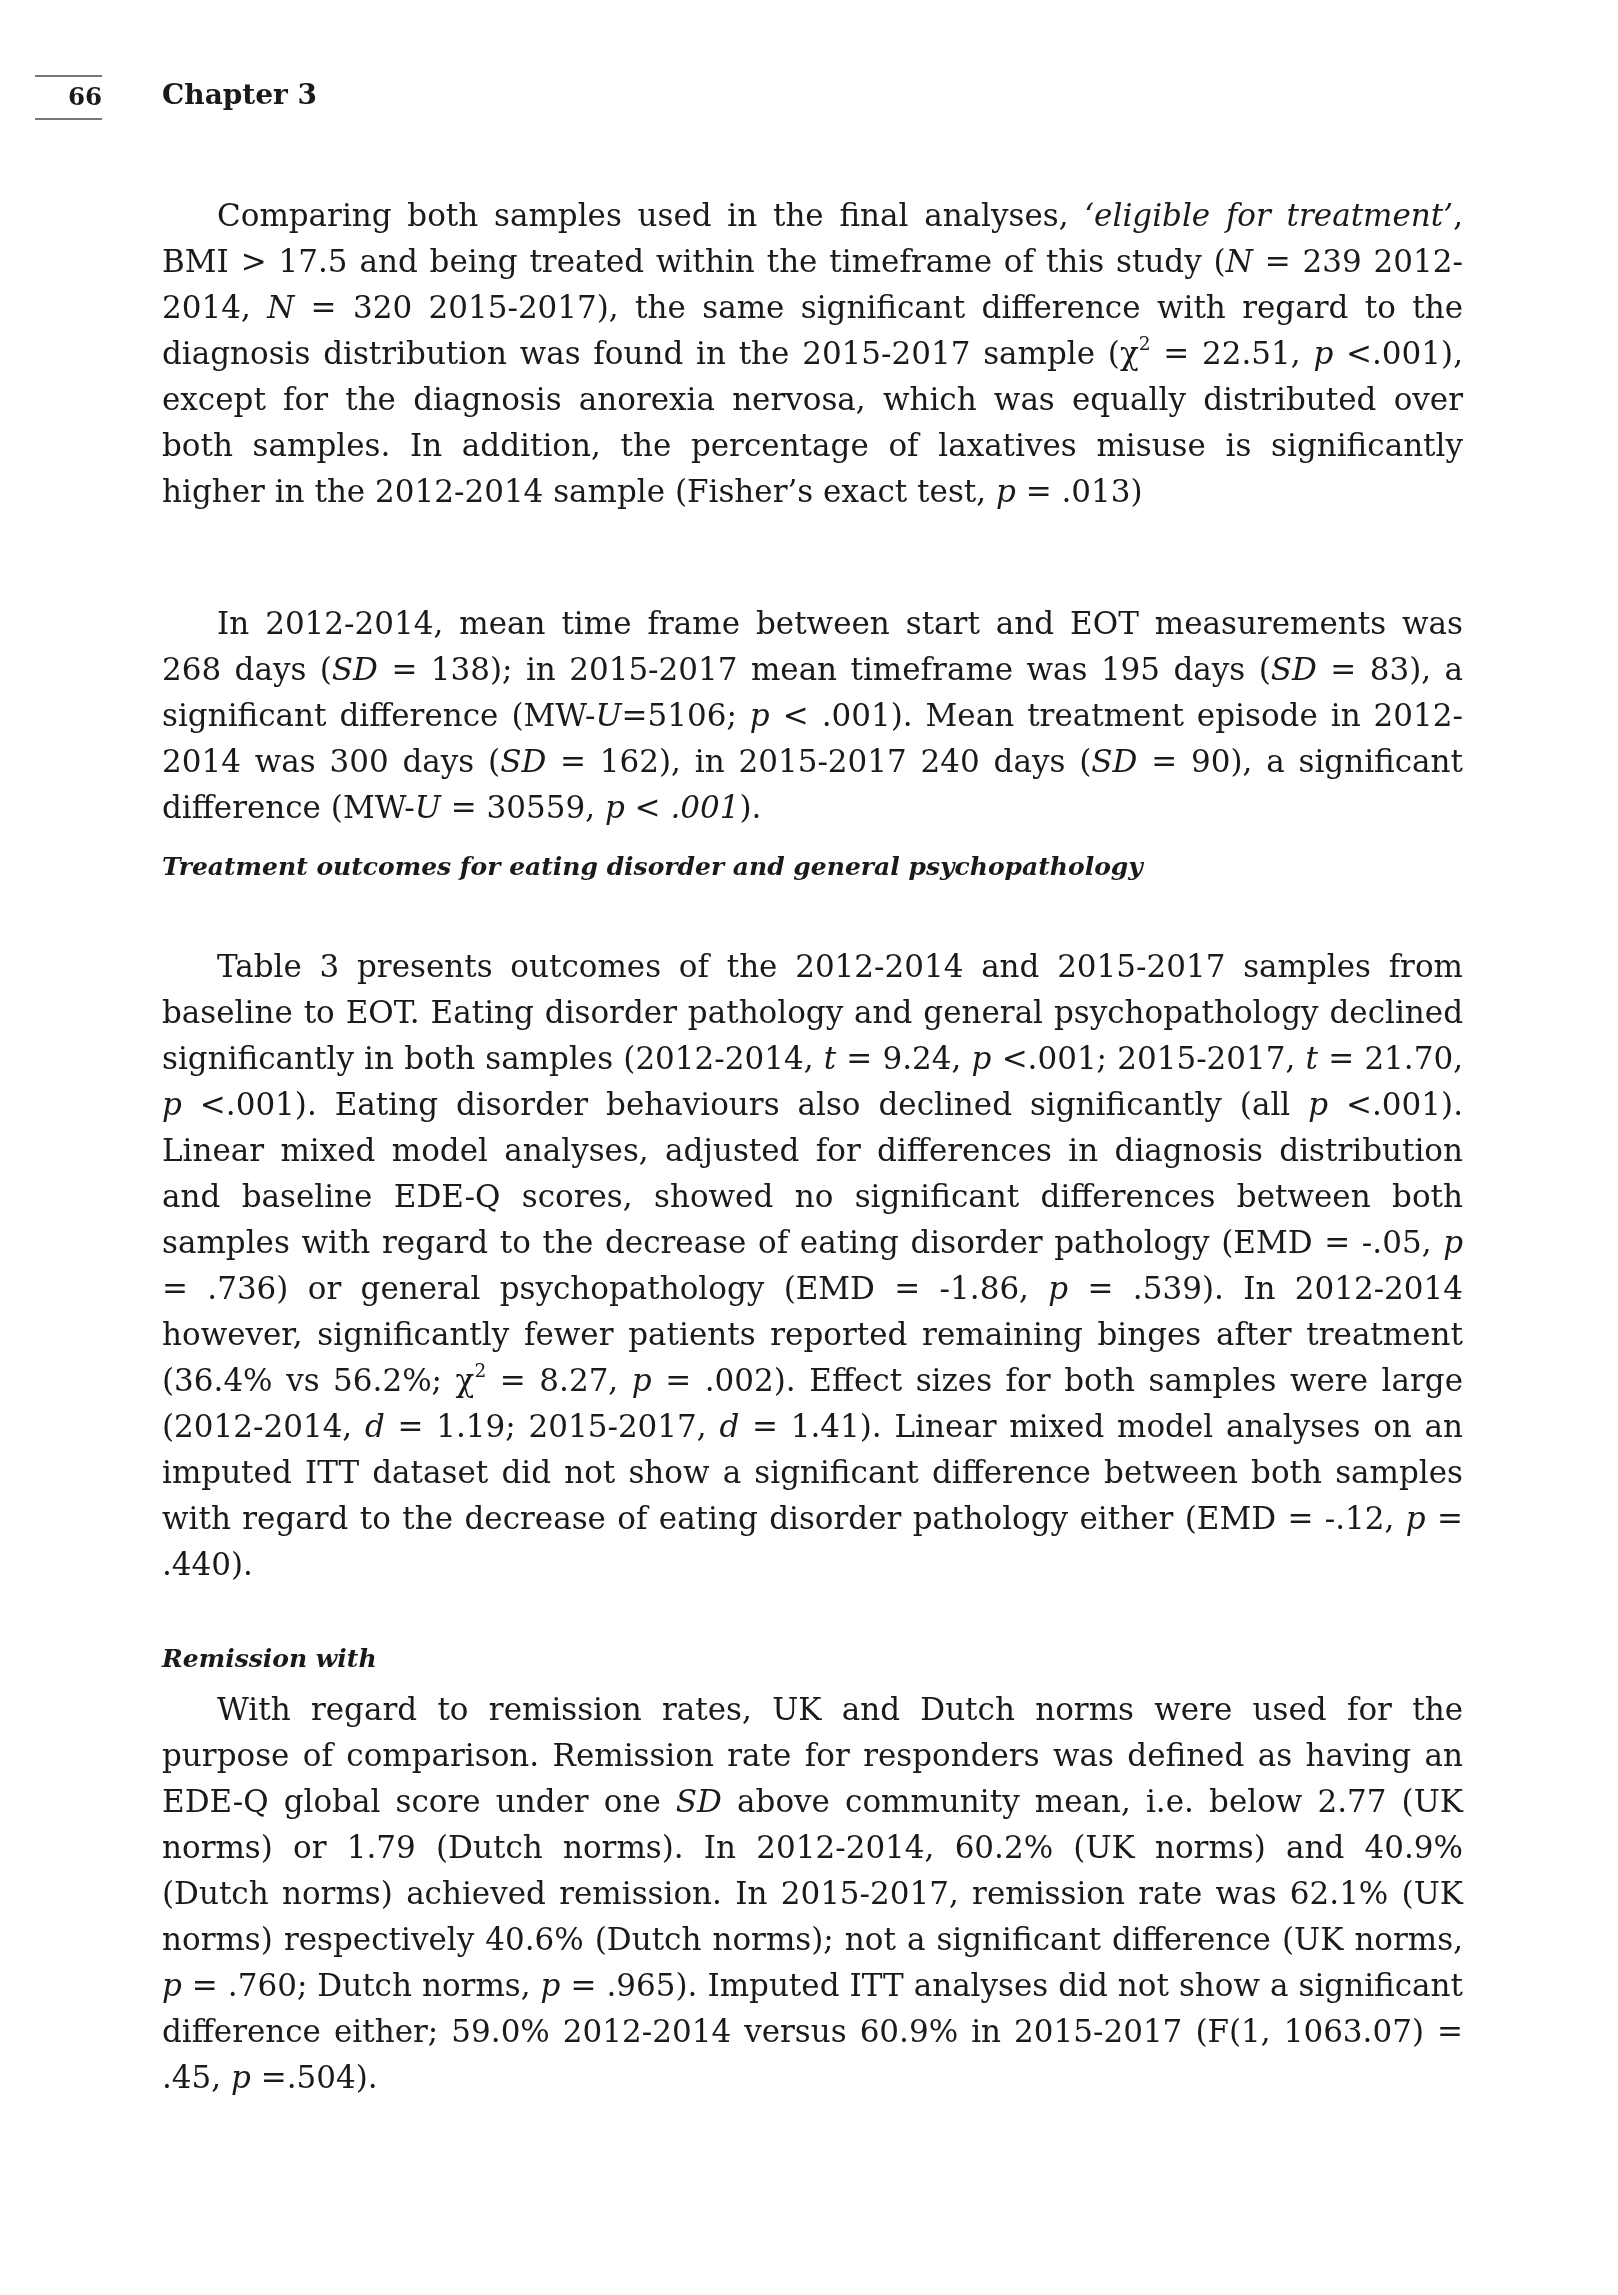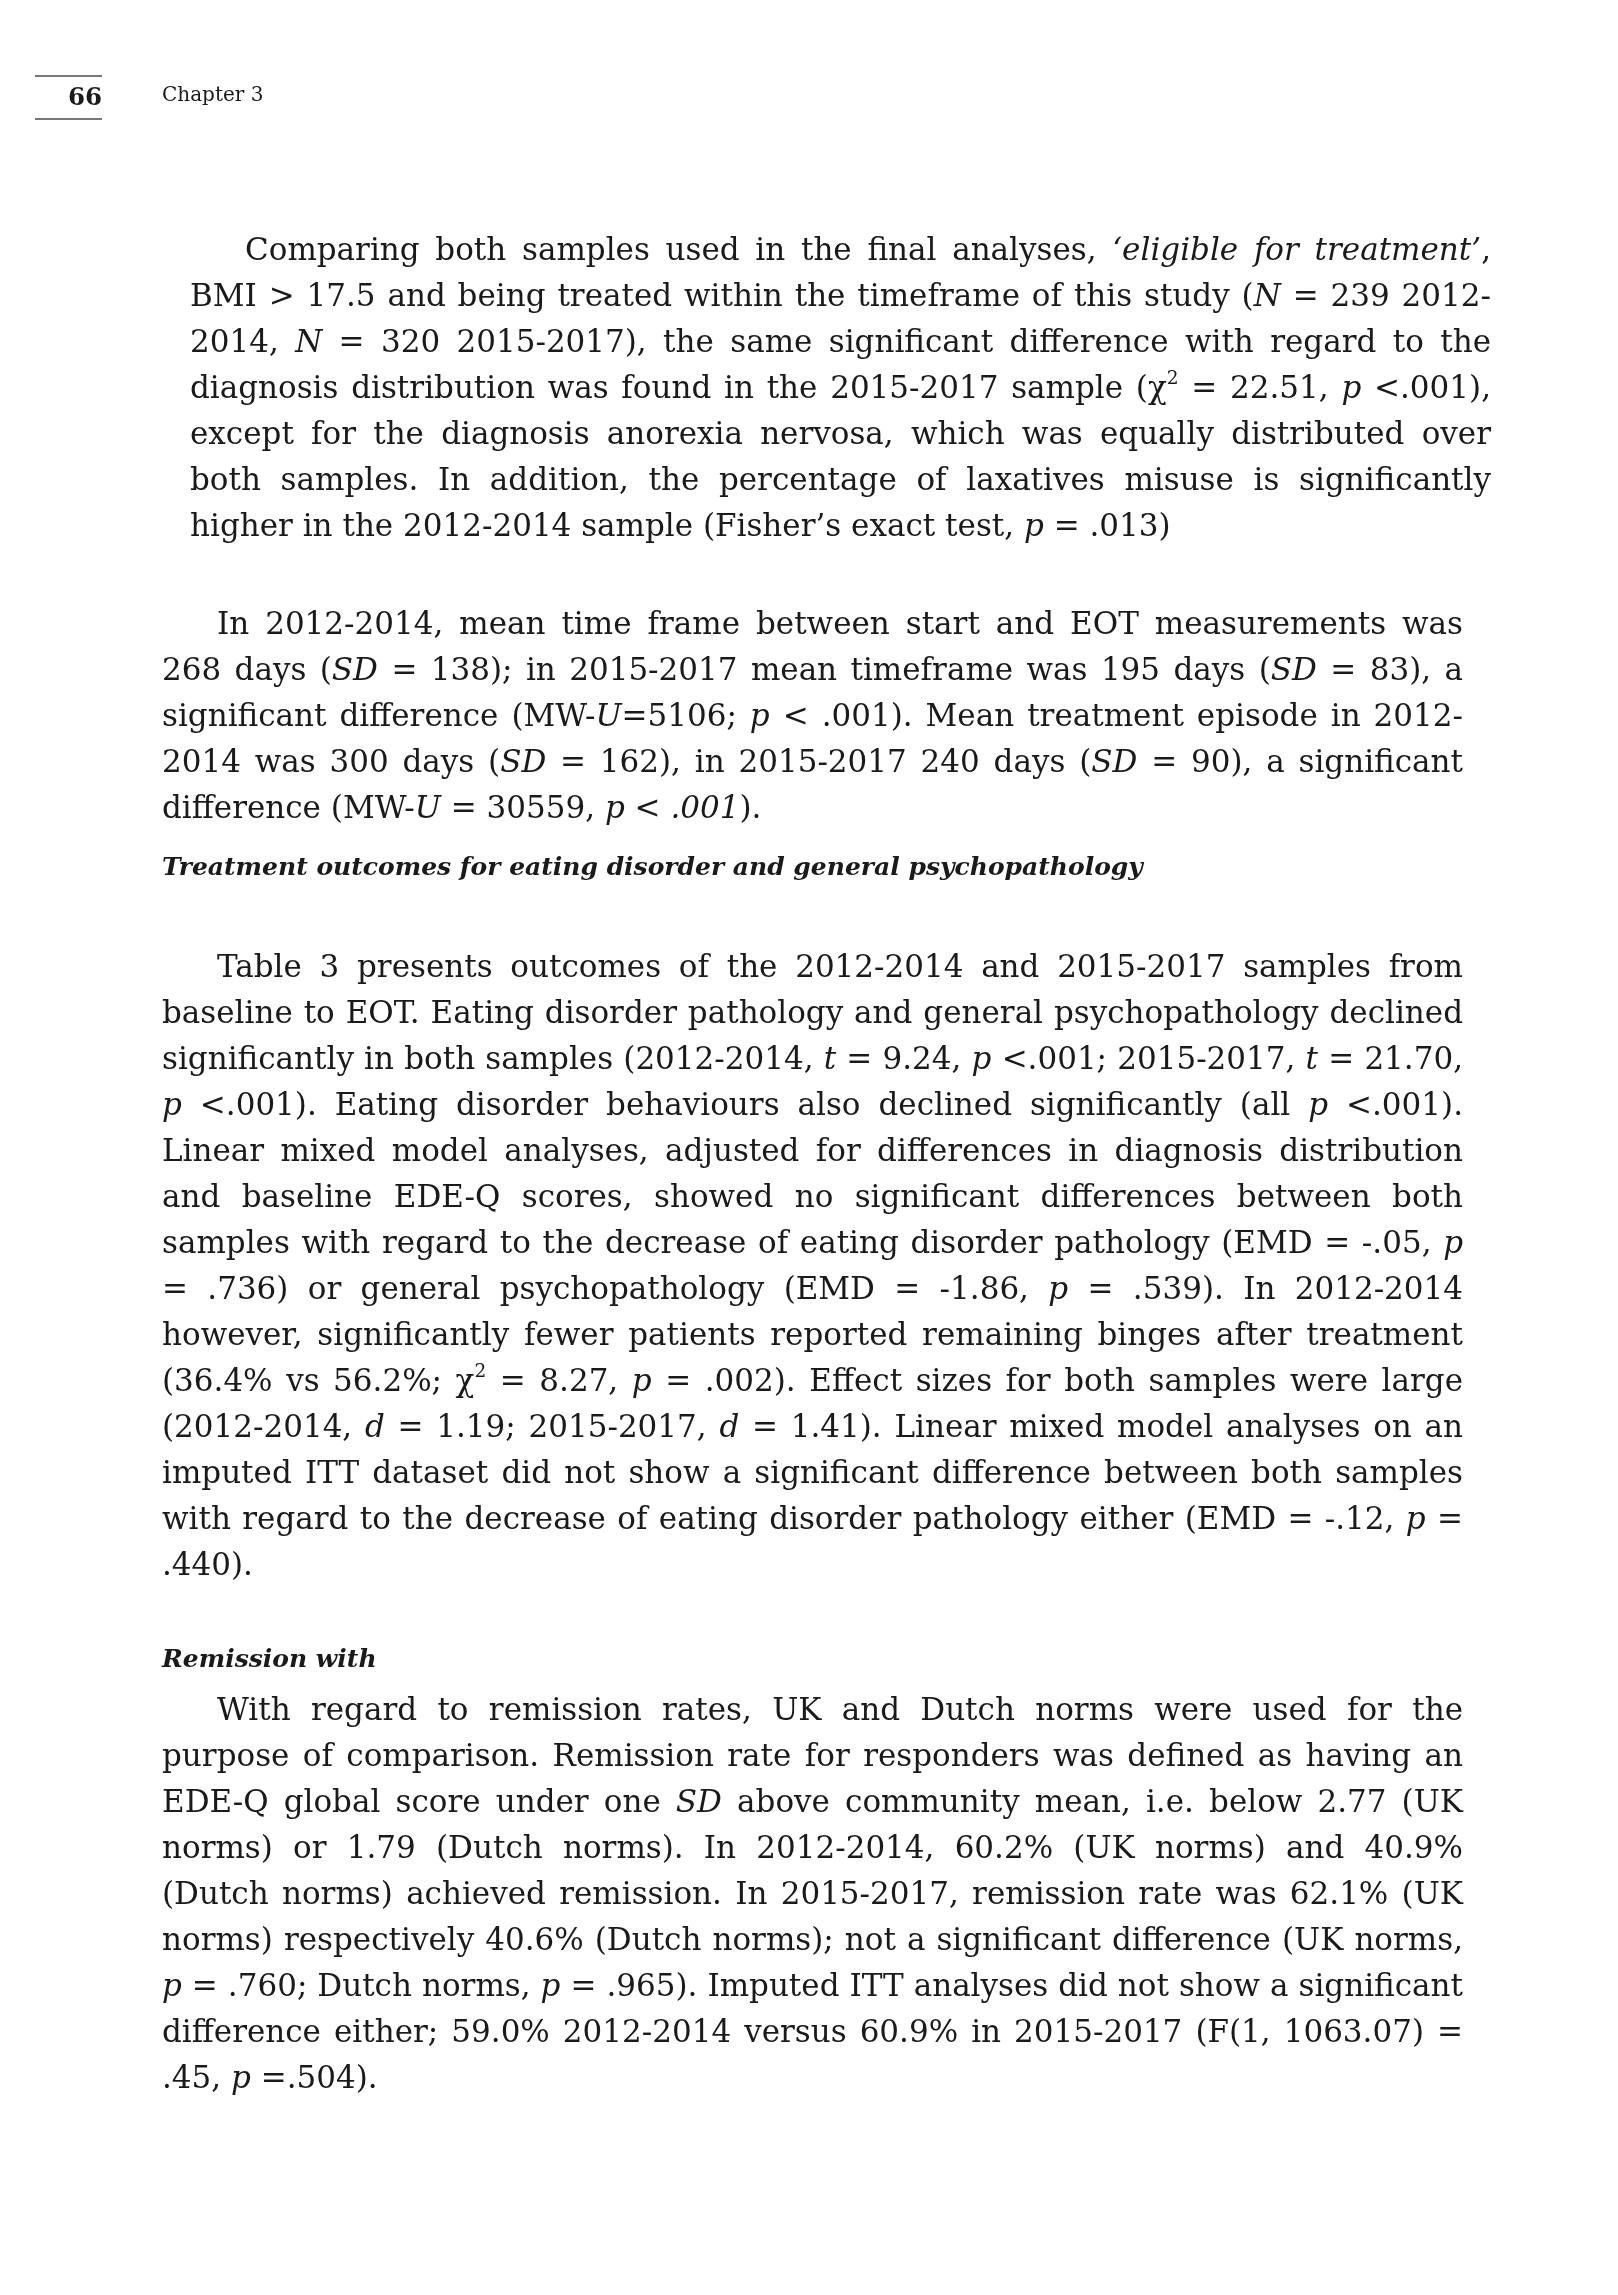--- a/index.html
+++ b/index.html
@@ -2,37 +2,37 @@
 <html style="font-size:12.2px"><head>
 <meta charset="utf-8">
 <style>
   html, body { margin: 0; padding: 0; background: #ffffff; }
   body { width: 1618px; height: 2295px; position: relative; overflow: hidden;
          font-family: "DejaVu Serif", "Liberation Serif", serif; color: #1a1a1a; }
   .pagenum-box { position: absolute; left: 35px; top: 75px; width: 67px; height: 41px;
                  border-top: 2.3px solid #777; border-bottom: 2.3px solid #777; }
   .pagenum { position: absolute; left: 0; right: 0; top: 6.1px; text-align: right;
              font-weight: bold; font-size: 24.5px; line-height: 27.5px; }
-  .chapter { position: absolute; left: 162px; top: 81px; font-weight: normal; font-size: 20px; line-height: 27.5px; }
+  .chapter { position: absolute; left: 162px; top: 81px; font-weight: bold; font-size: 28px; line-height: 27.5px; }
   .para { position: absolute; left: 162px; width: 1301px; font-size: 31px; line-height: 46px;
           text-align: justify; hyphens: manual; }
   .para p { margin: 0; text-indent: 55px; }
   .heading { position: absolute; left: 162px; font-style: italic; font-weight: bold; font-size: 25px; line-height: 38px; }
   i { font-style: italic; }
   sup { font-size: 0.6em; line-height: 0; vertical-align: 0.75em; }
 </style>
 </head>
 <body>
 
 <div class="pagenum-box">
   <div class="pagenum">66</div>
 </div>
 <div class="chapter">Chapter 3</div>
 
-<div class="para" style="top:226px;margin-left:28px;">
+<div class="para" style="top:192px;">
   <p><span>Comparing both samples used in the final analyses, </span><i>‘eligible for treatment’</i><span>, BMI &gt; 17.5 and being treated within the timeframe of this study (</span><i>N</i><span> = 239 2012-2014, </span><i>N</i><span> = 320 2015-2017), the same significant difference with regard to the diagnosis distri­bution was found in the 2015-2017 sample (χ</span><sup>2</sup><span> = 22.51, </span><i>p</i><span> &lt;.001), except for the diagno­sis anorexia nervosa, which was equally distributed over both samples. In addition, the percentage of laxatives misuse is significantly higher in the 2012-2014 sample (Fisher’s exact test, </span><i>p</i><span> = .013)</span></p>
 </div>
 
 <div class="para" style="top:600px;">
   <p><span>In 2012-2014, mean time frame between start and EOT measurements was 268 days (</span><i>SD</i><span> = 138); in 2015-2017 mean timeframe was 195 days (</span><i>SD</i><span> = 83), a significant difference (MW-</span><i>U</i><span>=5106; </span><i>p</i><span> &lt; .001). Mean treatment episode in 2012-2014 was 300 days (</span><i>SD</i><span> = 162), in 2015-2017 240 days (</span><i>SD</i><span> = 90), a significant difference (MW-</span><i>U</i><span> = 30559, </span><i>p</i><span> &lt; </span><i>.001</i><span>).</span></p>
 </div>
 
 <div class="heading" style="top:848px;">Treatment outcomes for eating disorder and general psychopathology</div>
 
 <div class="para" style="top:943px;">

